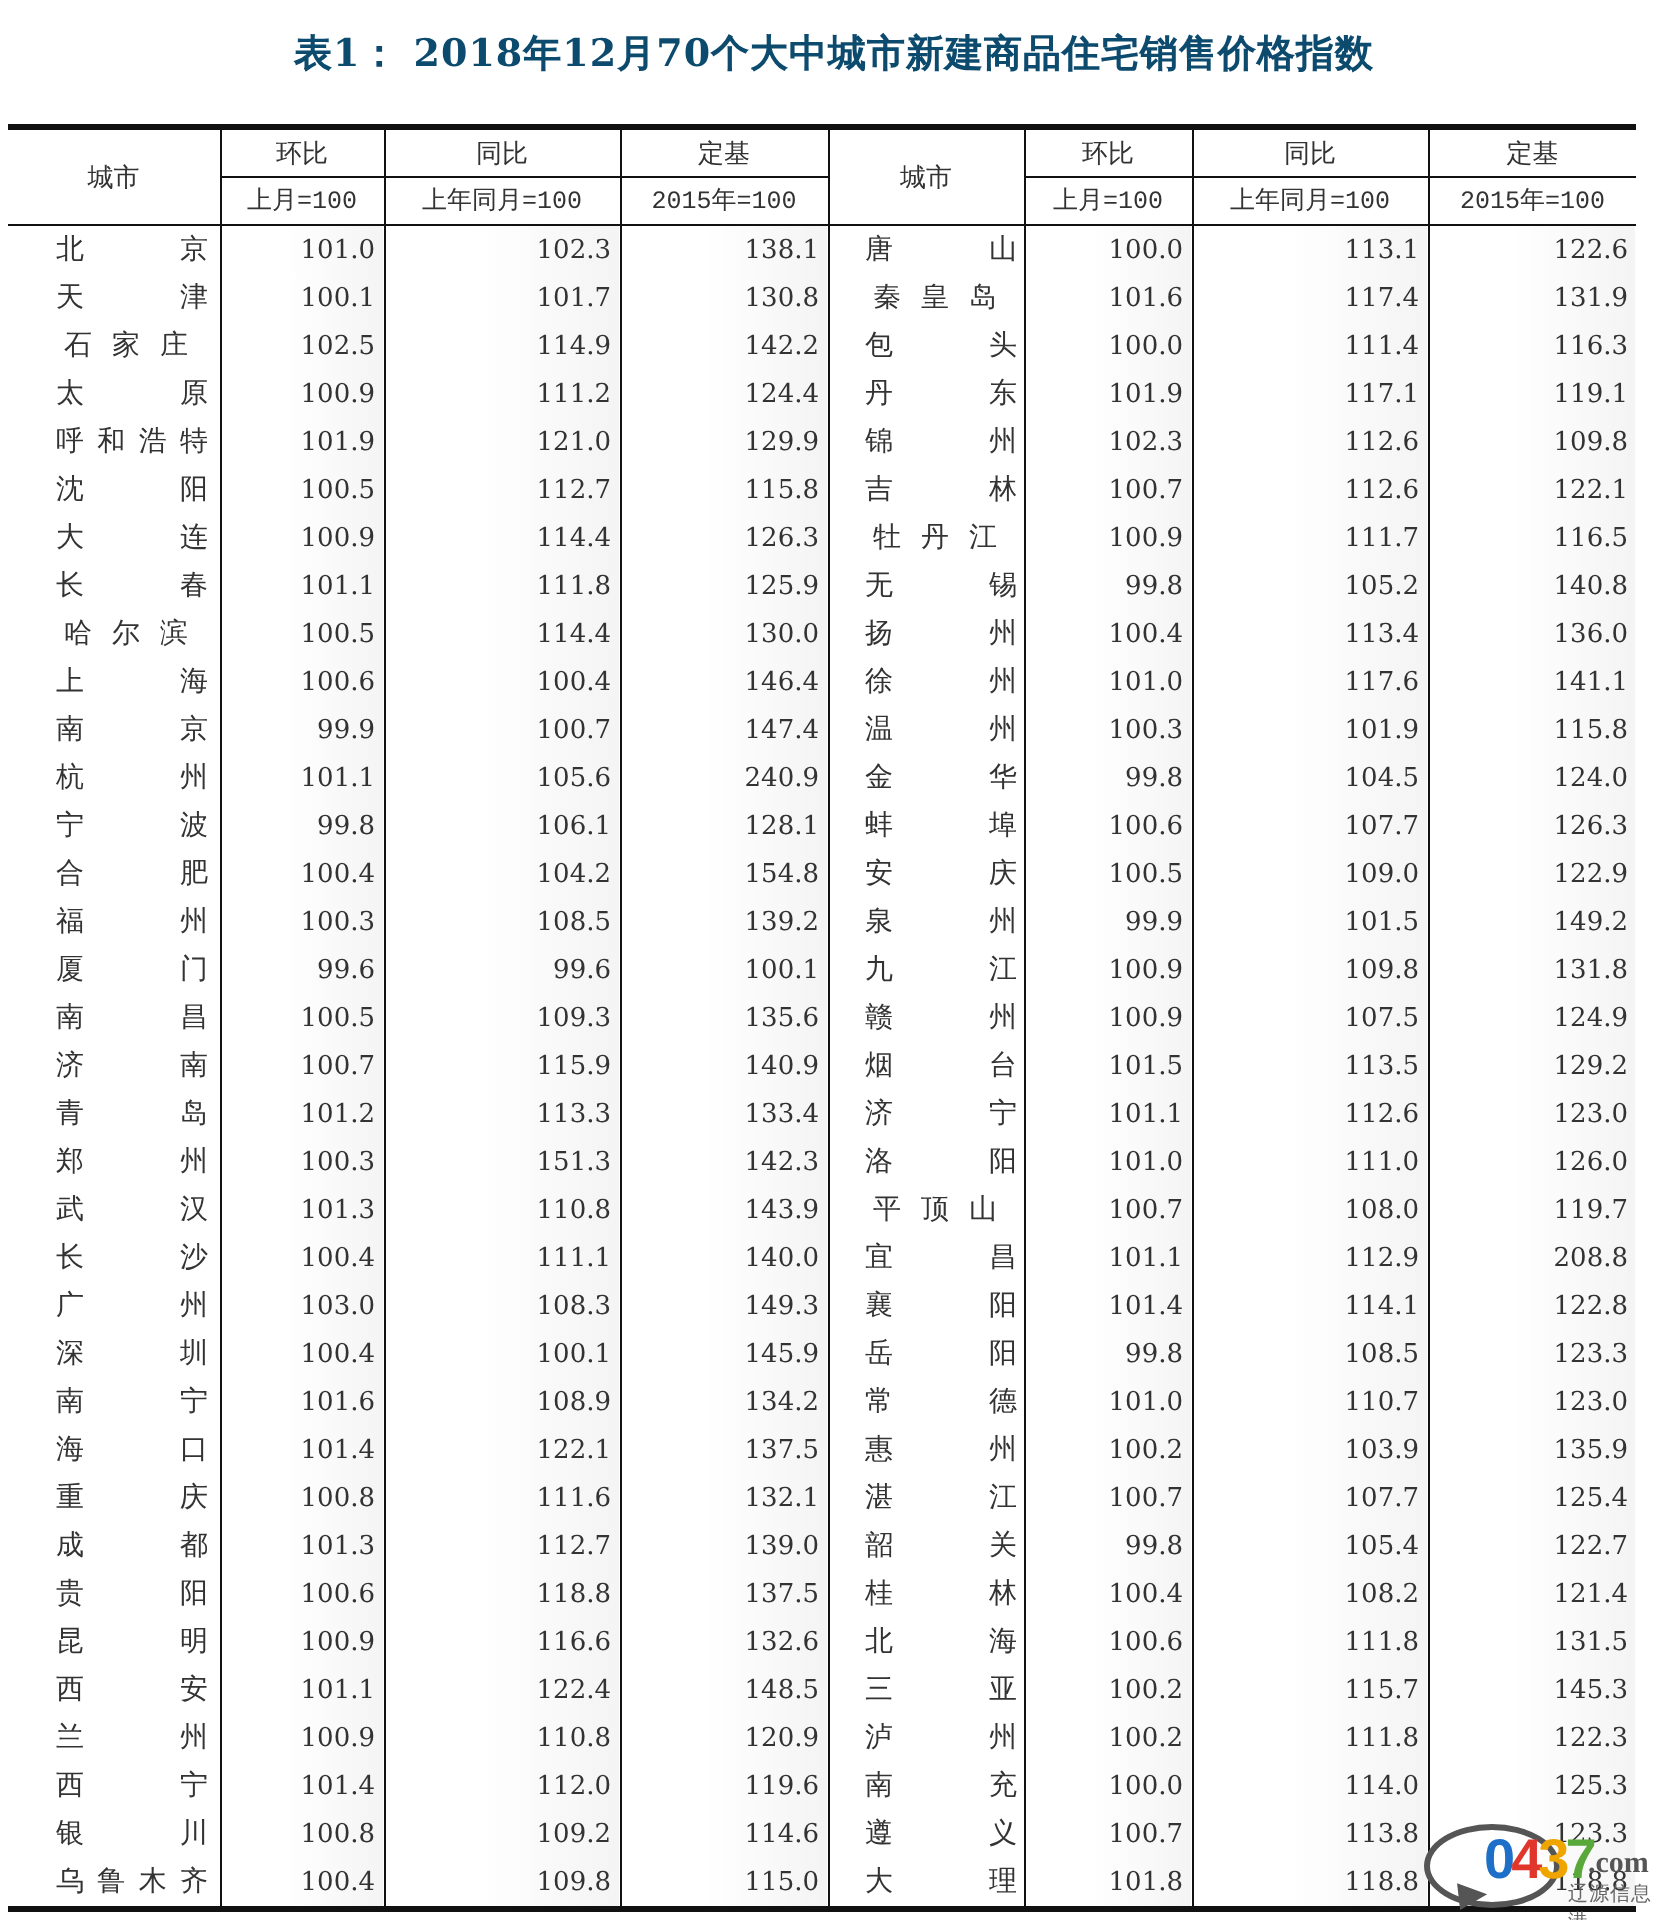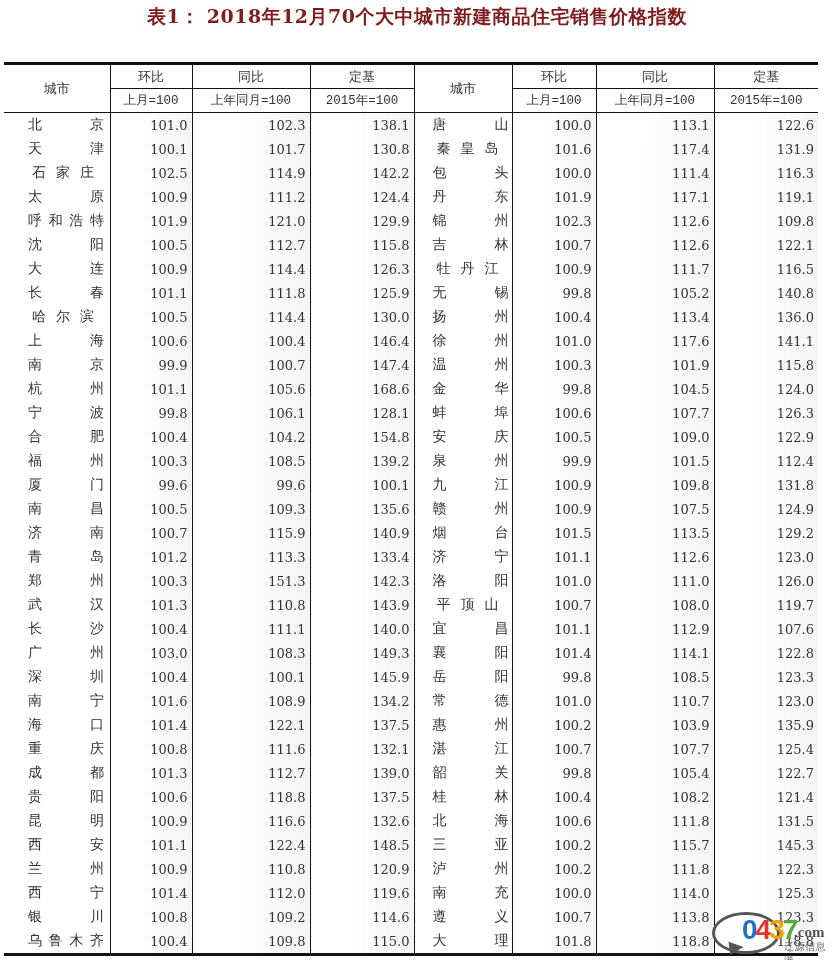--- a/index.html
+++ b/index.html
@@ -1,17 +1,17 @@
 <!DOCTYPE html>
 <html><head>
   <meta charset="utf-8">
   <style>
     html, body { margin:0; padding:0; background:#ffffff; }
     body { width:834px; height:960px; position:relative; overflow:hidden; font-family:"DejaVu Serif", serif; color:#222; }
-    .title { position:absolute; top:4px; left:0; width:834px; text-align:center; font-family:"DejaVu Serif", serif; font-weight:bold; font-size:19px; letter-spacing:0.5px; color:#7f1d1d; }
+    .title { position:absolute; top:14px; left:0; width:834px; text-align:center; font-family:"DejaVu Serif", serif; font-weight:bold; font-size:19px; letter-spacing:0.5px; color:#0c4a6e; }
     table.grid { position:absolute; left:4px; top:62px; width:814px; border-collapse:collapse; table-layout:fixed; font-size:13px; }
     table.grid col.city { width:106px; }
     table.grid col.mom { width:82px; }
     table.grid col.yoy { width:118px; }
     table.grid col.base { width:104px; }
     table.grid col.city2 { width:98px; }
     table.grid col.mom2 { width:84px; }
     table.grid col.yoy2 { width:118px; }
     table.grid col.base2 { width:104px; }
     table.grid thead tr.top th { border-top:3px solid #111; }
@@ -301,21 +301,21 @@
       </tr>
       <tr>
         <td class="cityname">
           <span class="nm">
             <span>杭</span>
             <span>州</span>
           </span>
         </td>
         <td class="num vl">101.1</td>
         <td class="num vl">105.6</td>
-        <td class="num vl">168.6</td>
+        <td class="num vl">240.9</td>
         <td class="cityname cityname2 vl">
           <span class="nm">
             <span>金</span>
             <span>华</span>
           </span>
         </td>
         <td class="num vl">99.8</td>
         <td class="num vl">104.5</td>
         <td class="num vl">124.0</td>
       </tr>
@@ -370,21 +370,21 @@
         <td class="num vl">108.5</td>
         <td class="num vl">139.2</td>
         <td class="cityname cityname2 vl">
           <span class="nm">
             <span>泉</span>
             <span>州</span>
           </span>
         </td>
         <td class="num vl">99.9</td>
         <td class="num vl">101.5</td>
-        <td class="num vl">112.4</td>
+        <td class="num vl">149.2</td>
       </tr>
       <tr>
         <td class="cityname">
           <span class="nm">
             <span>厦</span>
             <span>门</span>
           </span>
         </td>
         <td class="num vl">99.6</td>
         <td class="num vl">99.6</td>
@@ -511,21 +511,21 @@
         <td class="num vl">111.1</td>
         <td class="num vl">140.0</td>
         <td class="cityname cityname2 vl">
           <span class="nm">
             <span>宜</span>
             <span>昌</span>
           </span>
         </td>
         <td class="num vl">101.1</td>
         <td class="num vl">112.9</td>
-        <td class="num vl">107.6</td>
+        <td class="num vl">208.8</td>
       </tr>
       <tr>
         <td class="cityname">
           <span class="nm">
             <span>广</span>
             <span>州</span>
           </span>
         </td>
         <td class="num vl">103.0</td>
         <td class="num vl">108.3</td>

